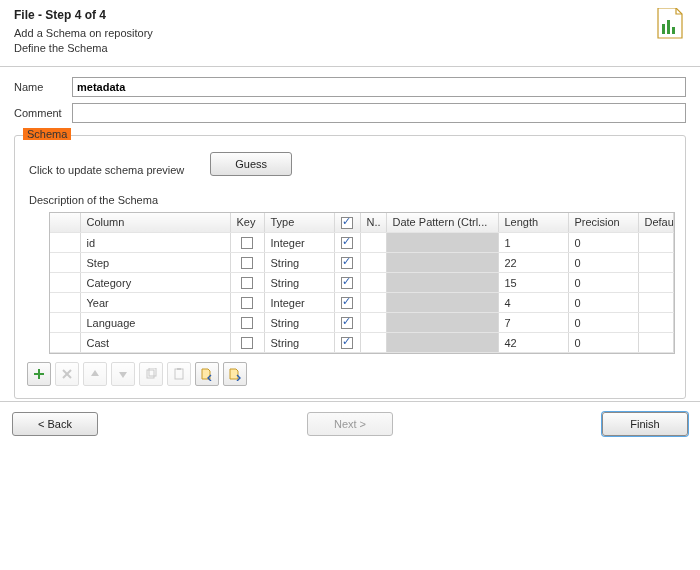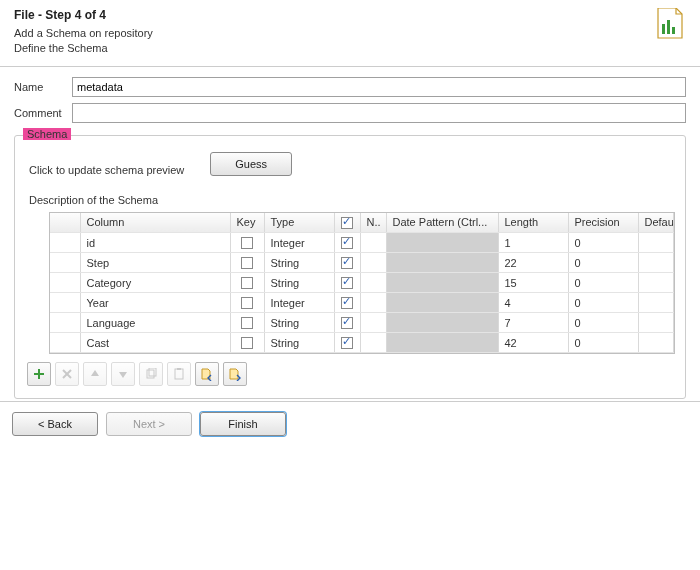--- a/index.html
+++ b/index.html
@@ -6,41 +6,41 @@
 body { font-family: "Segoe UI", Tahoma, sans-serif; font-size: 11px; color: #333; background: #fff; width: 700px; height: 570px; overflow: hidden; }
 .wizard { width: 700px; height: 446px; display: flex; flex-direction: column; }
 .header { background: #fff; padding: 8px 14px 10px 14px; border-bottom: 1px solid #ccc; display: flex; justify-content: space-between; align-items: flex-start; }
 .header-text { }
 .header-title { font-size: 12px; font-weight: bold; color: #222; margin-bottom: 4px; }
 .header-sub { font-size: 11px; color: #333; line-height: 1.35; }
 .header-icon { width: 32px; height: 32px; display: flex; align-items: center; justify-content: center; }
 .body { padding: 10px 14px 0 14px; flex: 1; overflow: hidden; }
 .form-row { display: flex; align-items: center; margin-bottom: 6px; }
 .form-row label { width: 58px; font-size: 11px; color: #333; }
-.form-row input { flex: 1; border: 1px solid #a0a0a0; padding: 2px 4px; font-size: 11px; height: 20px; background: #fff; }
+.form-row input { flex: 1; border: 1px solid #a0a0a0; padding: 2px 4px; font-size: 11px; height: 20px; background: #fff; font-weight: bold; }
 .form-row input.comment { background: #fff; }
 .fieldset { border: 1px solid #ccc; border-radius: 3px; margin-top: 12px; padding: 10px 10px 12px 10px; position: relative; }
-.fieldset-legend { position: absolute; top: -8px; left: 8px; background: #ec4899; padding: 0 4px; font-size: 11px; color: #333; }
+.fieldset-legend { position: absolute; top: -8px; left: 8px; background: #f97316; padding: 0 4px; font-size: 11px; color: #333; }
 .preview-row { display: flex; align-items: flex-end; gap: 26px; margin: 6px 0 18px 4px; }
 .btn { background: linear-gradient(#fdfdfd,#e2e2e2); border: 1px solid #8a8a8a; border-radius: 3px; padding: 5px 24px; font-size: 11px; cursor: pointer; color: #222; }
 .btn:disabled { color: #999; border-color: #bbb; background: linear-gradient(#fafafa,#eee); }
 .btn.primary { box-shadow: 0 0 0 1px #5ca7e4; }
 .desc-label { font-size: 11px; margin: 0 0 6px 4px; color: #333; }
 .table-wrap { border: 1px solid #bfbfbf; background: #fff; margin-left: 24px; }
 .tbl { width: 100%; border-collapse: collapse; table-layout: fixed; }
 .tbl th, .tbl td { border-right: 1px solid #d9d9d9; border-bottom: 1px solid #e4e4e4; font-size: 11px; font-weight: normal; text-align: left; padding: 3px 6px; height: 20px; white-space: nowrap; overflow: hidden; }
 .tbl th { background: linear-gradient(#fdfdfd,#ececec); color: #333; position: relative; }
 .tbl td.center, .tbl th.center { text-align: center; padding: 2px 0; }
 .cb { width: 12px; height: 12px; border: 1px solid #888; display: inline-block; vertical-align: middle; background: #fff; position: relative; }
 .cb.checked::after { content: "✓"; position: absolute; top: -3px; left: 0; font-size: 11px; color: #2a5db0; }
 .date-cell { background: #d0d0d0; }
 .toolbar { display: flex; gap: 4px; margin-top: 8px; margin-left: 2px; }
 .tbtn { width: 24px; height: 24px; border: 1px solid #b5b5b5; border-radius: 2px; background: linear-gradient(#fdfdfd,#eaeaea); display: flex; align-items: center; justify-content: center; cursor: pointer; }
 .tbtn.disabled { opacity: 0.45; cursor: default; }
-.footer { border-top: 1px solid #ccc; padding: 10px 12px; display: flex; justify-content: flex-start; gap: 8px; margin-top: auto; }
+.footer { border-top: 1px solid #ccc; padding: 10px 12px; display: flex; justify-content: space-between; gap: 8px; margin-top: auto; }
 .footer .btn { min-width: 86px; padding: 5px 0; text-align: center; }
 </style>
 </head>
 <body>
 
 <div class="wizard">
   <div class="header">
     <div class="header-text">
       <div class="header-title">File - Step 4 of 4</div>
       <div class="header-sub">Add a Schema on repository</div>

